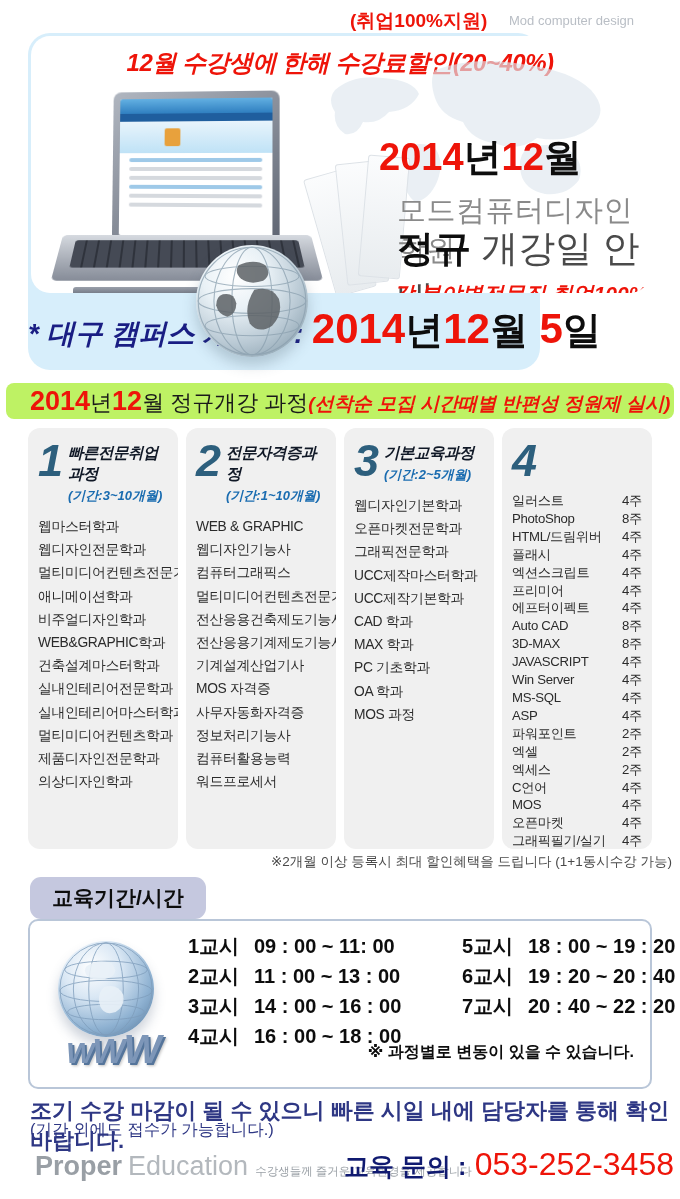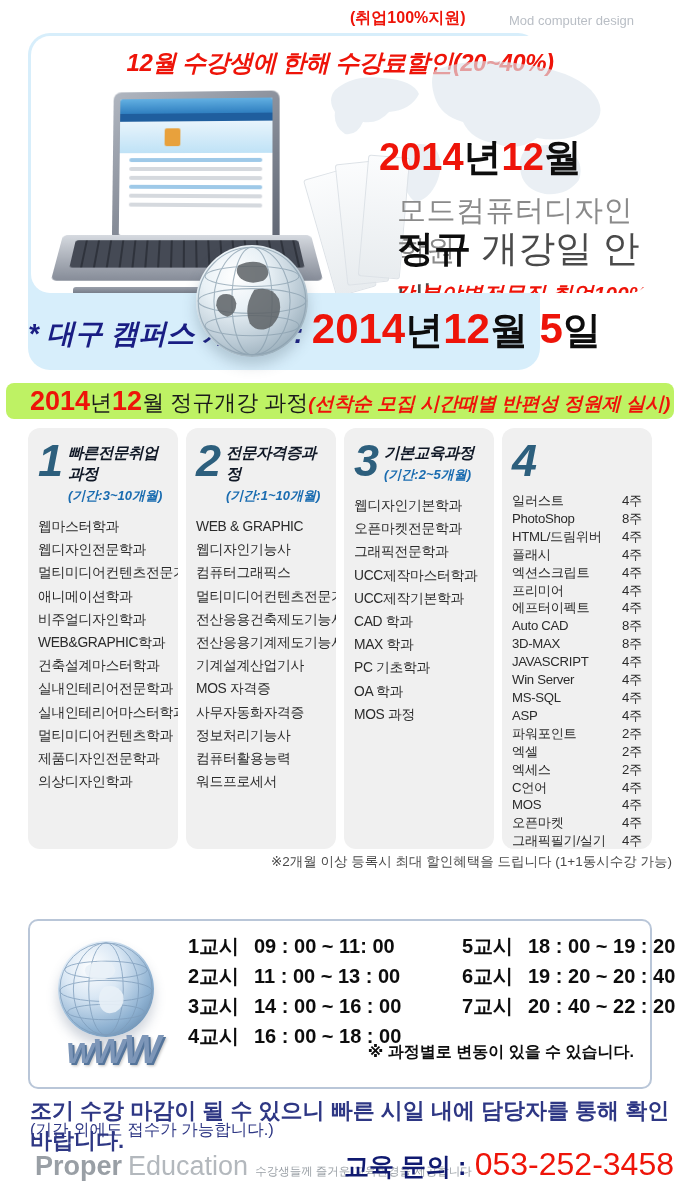--- a/index.html
+++ b/index.html
@@ -1,20 +1,20 @@
 <!DOCTYPE html>
 <html><head>
 <meta charset="utf-8">
 <style>
   html,body{margin:0;padding:0;background:#fff;}
   .page{position:relative;width:680px;height:1199px;background:#fff;overflow:hidden;
         font-family:"Liberation Sans","DejaVu Sans",sans-serif;color:#111;}
 
   
-  .top-red{position:absolute;left:350px;top:8px;font-size:16px;font-weight:bold;color:#ee1409;}
+  .top-red{position:absolute;left:350px;top:8px;font-size:19px;font-weight:bold;color:#ee1409;}
   .top-brand{position:absolute;left:509px;top:13px;font-size:13px;color:#b9bec5;}
 
   
   .hero{position:absolute;left:28px;top:33px;width:512px;height:337px;background:#d7eefb;border-radius:22px;}
   .hero-inner{position:absolute;left:3px;top:3px;width:618px;height:257px;background:#fff;border-radius:19px;overflow:hidden;}
   .discount{position:absolute;left:0;top:11px;width:100%;text-align:center;
             font-size:24px;font-weight:bold;font-style:italic;color:#ee1409;letter-spacing:-0.5px;}
 
   
   .mapmark{position:absolute;right:4px;top:14px;opacity:.65;}
@@ -357,20 +357,21 @@
           <div class="course-row">
             <span>그래픽필기/실기</span>
             <span>4주</span>
           </div>
         </div>
     </div>
   </div>
 
   <div class="note">※2개월 이상 등록시 최대 할인혜택을 드립니다 (1+1동시수강 가능)</div>
 
+  <div class="sched-label">교육기간/시간</div>
   <div class="sched-box">
     <div class="globe www-globe">
       <svg width="96" height="96" viewBox="0 0 100 100">
         <g fill="none" stroke="#7d9cba" stroke-width="1" opacity="0.8">
           <ellipse cx="50" cy="50" rx="18" ry="48"></ellipse>
           <ellipse cx="50" cy="50" rx="34" ry="48"></ellipse>
           <ellipse cx="50" cy="50" rx="48" ry="48"></ellipse>
           <ellipse cx="50" cy="30" rx="43" ry="9"></ellipse>
           <ellipse cx="50" cy="52" rx="48" ry="11"></ellipse>
           <ellipse cx="50" cy="74" rx="40" ry="8"></ellipse>

